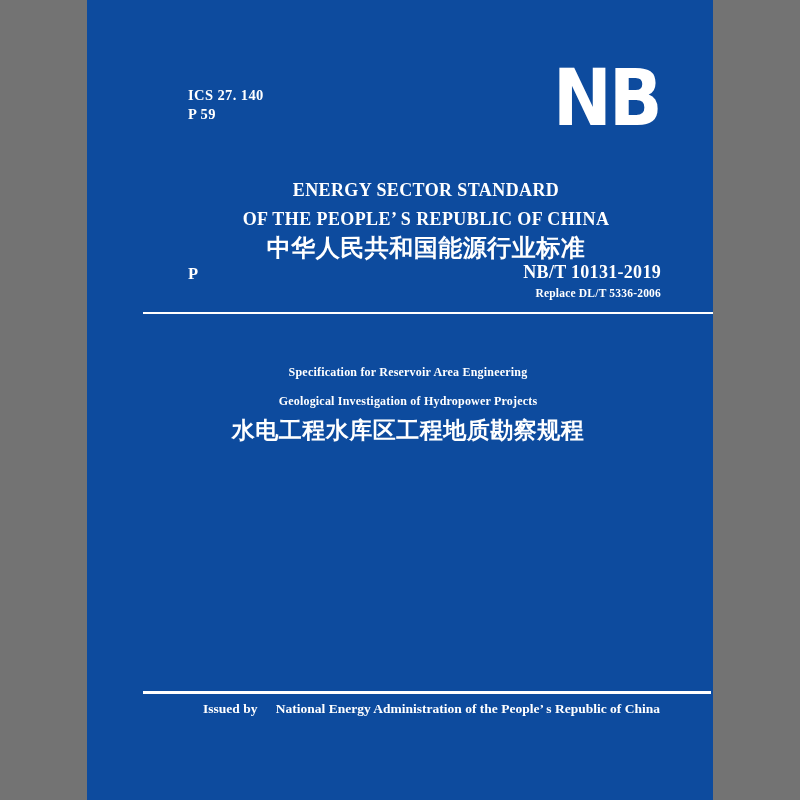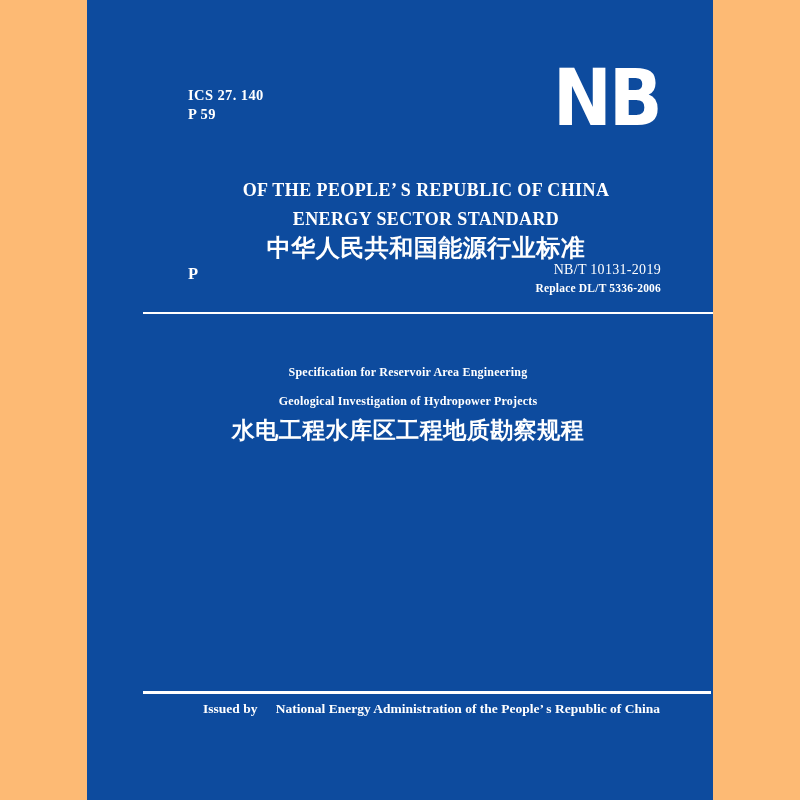--- a/index.html
+++ b/index.html
@@ -5,21 +5,21 @@
   html, body {
     margin: 0;
     padding: 0;
     background: #ffffff;
     font-family: "Liberation Serif", serif;
   }
   .canvas {
     position: relative;
     width: 800px;
     height: 800px;
-    background: #fdba74;
+    background: #737373;
     overflow: hidden;
   }
   .cover {
     position: absolute;
     left: 87px;
     top: 0;
     width: 626px;
     height: 800px;
     background: #0d4b9e;
     color: #ffffff;
@@ -81,22 +81,22 @@
     font-weight: bold;
   }
 
   .std-block {
     position: absolute;
     right: 52px;
     top: 262px;
     text-align: right;
   }
   .std-number {
-    font-size: 14px;
-    font-weight: normal;
+    font-size: 18px;
+    font-weight: bold;
     letter-spacing: 0.3px;
     white-space: nowrap;
   }
   .std-replaces {
     margin-top: 4px;
     font-size: 11.5px;
     font-weight: bold;
     letter-spacing: 0.2px;
     white-space: nowrap;
   }
@@ -169,22 +169,22 @@
   <div class="cover">
 
     <div class="ics-block">
       <div>ICS 27. 140</div>
       <div>P 59</div>
     </div>
 
     <div class="nb-logo">NB</div>
 
     <div class="header-block">
+      <div class="header-en">ENERGY SECTOR STANDARD</div>
       <div class="header-en">OF THE PEOPLE’ S REPUBLIC OF CHINA</div>
-      <div class="header-en">ENERGY SECTOR STANDARD</div>
       <div class="header-zh">中华人民共和国能源行业标准</div>
     </div>
 
     <div class="class-label">P</div>
 
     <div class="std-block">
       <div class="std-number">NB/T 10131-2019</div>
       <div class="std-replaces">Replace DL/T 5336-2006</div>
     </div>
 

